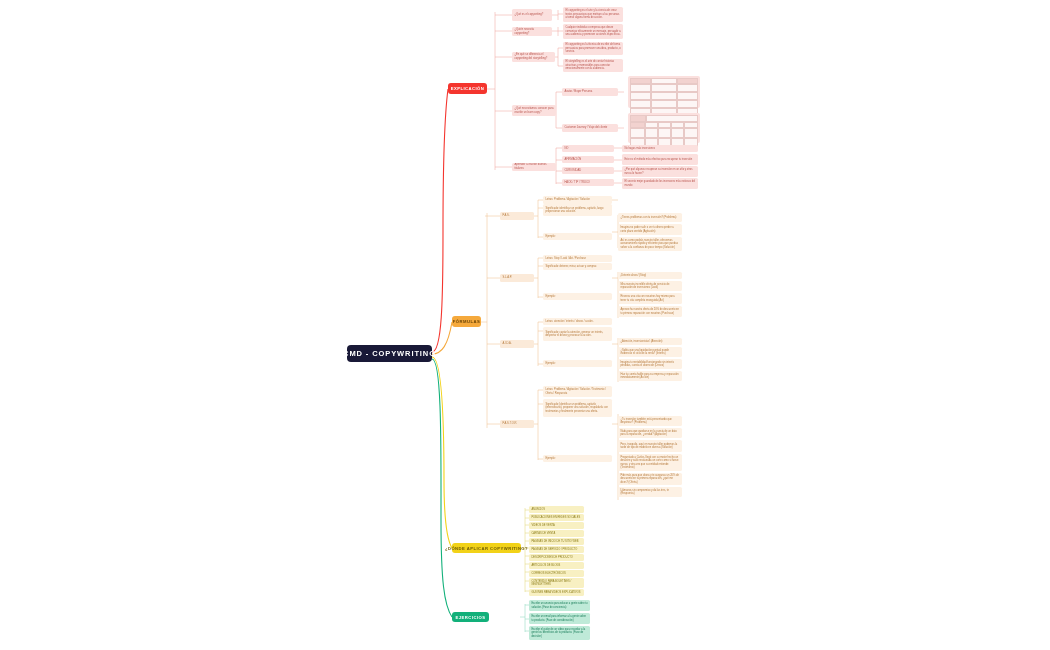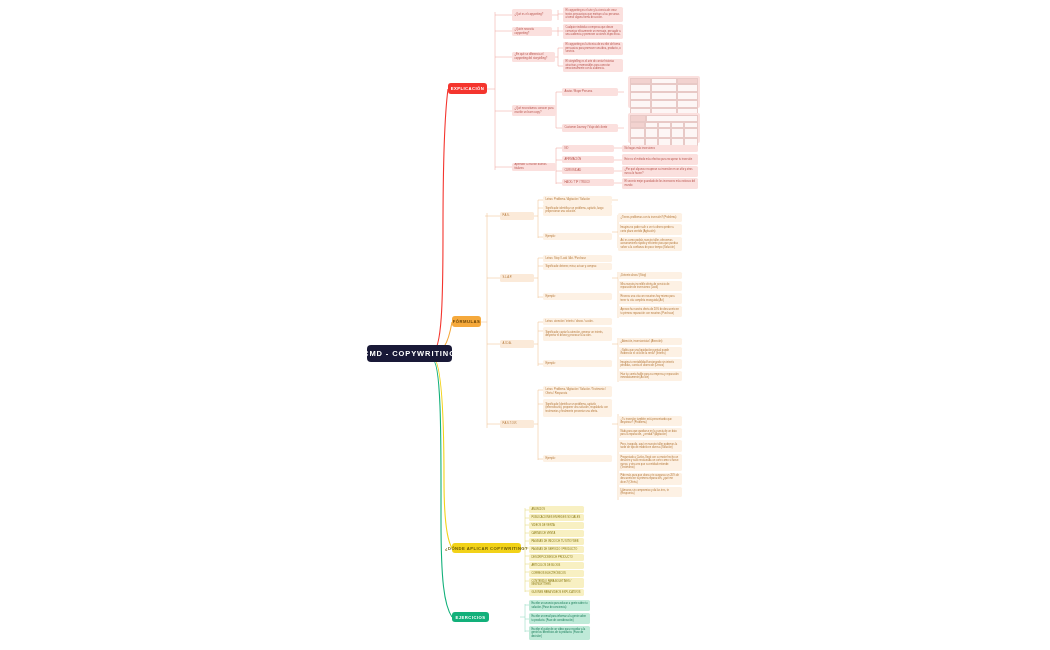--- a/index.html
+++ b/index.html
@@ -160,21 +160,21 @@
 
     <g stroke="#8fd9c0" stroke-width="0.55" fill="none">
       <path d="M520,617 L525,617"></path>
       <path d="M525,604 L525,632"></path>
       <path d="M525,605 L529,605"></path>
       <path d="M525,619 L529,619"></path>
       <path d="M525,631 L529,631"></path>
     </g>
   </svg>
 
-  <div class="node root" style="left:367px;top:345px;width:85px;height:17px;">CMD - COPYWRITING</div>
+  <div class="node root" style="left:347px;top:345px;width:85px;height:17px;">CMD - COPYWRITING</div>
 
   <div class="node branch red" style="left:448px;top:83px;width:39px;height:11px;">EXPLICACIÓN</div>
 
   <div class="node leaf pink l1" style="left:512px;top:9px;width:40px;height:12px;">¿Qué es el copywriting?</div>
   <div class="node leaf pink" style="left:563px;top:7px;width:60px;height:15px;">El copywriting es el arte y la ciencia de crear textos persuasivos que motivan a las personas a tomar alguna forma de acción.</div>
 
   <div class="node leaf pink l1" style="left:512px;top:27px;width:40px;height:9px;">¿Quién necesita copywriting?</div>
   <div class="node leaf pink" style="left:563px;top:24px;width:60px;height:15px;">Cualquier individuo o empresa que desee comunicar eficazmente un mensaje, persuadir a una audiencia y promover acciones específicas.</div>
 
   <div class="node leaf pink l1" style="left:512px;top:52px;width:43px;height:10px;">¿En qué se diferencia el copywriting del storytelling?</div>

